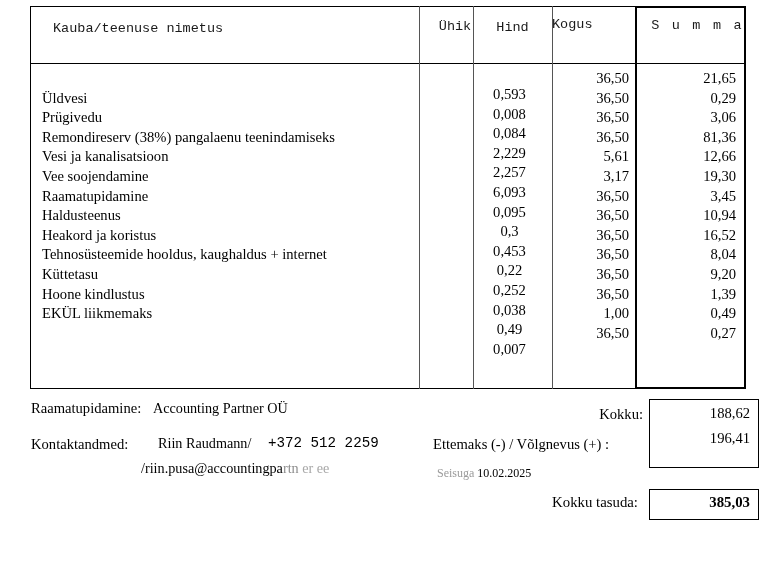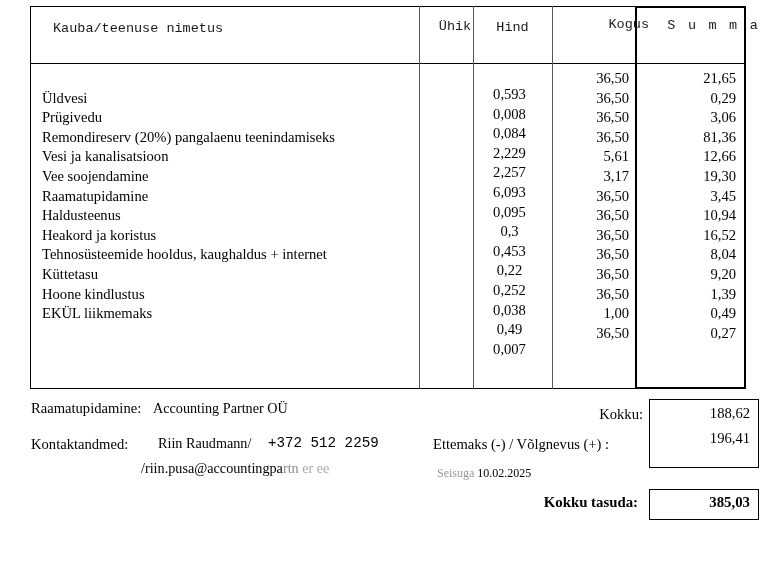--- a/index.html
+++ b/index.html
@@ -66,22 +66,22 @@
   .hdr-label {
     position: absolute;
     font-size: 13.5px;
     color: #1a1a1a;
     white-space: nowrap;
     font-family: Liberation Mono, monospace;
   }
   .hdr-name   { left: 23px;  top: 15px; }
   .hdr-yhik   { left: 398px; top: 13px; width: 54px; text-align: center; }
   .hdr-hind   { left: 443px; top: 14px; width: 79px; text-align: center; }
-  .hdr-kogus  { left: 522px; top: 11px; width: 97px; text-align: right; }
-  .hdr-summa  { left: 605px; top: 12px; width: 125px; text-align: right;
+  .hdr-kogus  { left: 522px; top: 11px; width: 97px; text-align: left; }
+  .hdr-summa  { left: 605px; top: 12px; width: 125px; text-align: center;
                 letter-spacing: 2.2px; }
 
   
   .rows {
     position: absolute;
     left: 0;
     top: 63px;
     width: 716px;
   }
   .row {
@@ -194,21 +194,21 @@
     right: 8px; top: 30px;
     font-size: 14.6px;
   }
 
   .lbl-tasuda {
     position: absolute;
     left: 460px; top: 494px;
     width: 165px;
     text-align: right;
     font-size: 14.8px;
-    font-weight: bold;
+    font-weight: normal;
     white-space: nowrap;
   }
   .tasuda-box {
     position: absolute;
     left: 636px; top: 489px;
     width: 110px; height: 31px;
     border: 1.8px solid #000;
   }
   .tasuda-v {
     position: absolute;
@@ -250,21 +250,21 @@
         <div class="c-amt">0,29</div>
       </div>
       <div class="row">
         <div class="c-name">Prügivedu</div>
         <div class="c-unit"></div>
         <div class="c-price">0,084</div>
         <div class="c-qty">36,50</div>
         <div class="c-amt">3,06</div>
       </div>
       <div class="row">
-        <div class="c-name">Remondireserv (20%) pangalaenu teenindamiseks</div>
+        <div class="c-name">Remondireserv (38%) pangalaenu teenindamiseks</div>
         <div class="c-unit"></div>
         <div class="c-price">2,229</div>
         <div class="c-qty">36,50</div>
         <div class="c-amt">81,36</div>
       </div>
       <div class="row">
         <div class="c-name">Vesi ja kanalisatsioon</div>
         <div class="c-unit"></div>
         <div class="c-price">2,257</div>
         <div class="c-qty">5,61</div>

